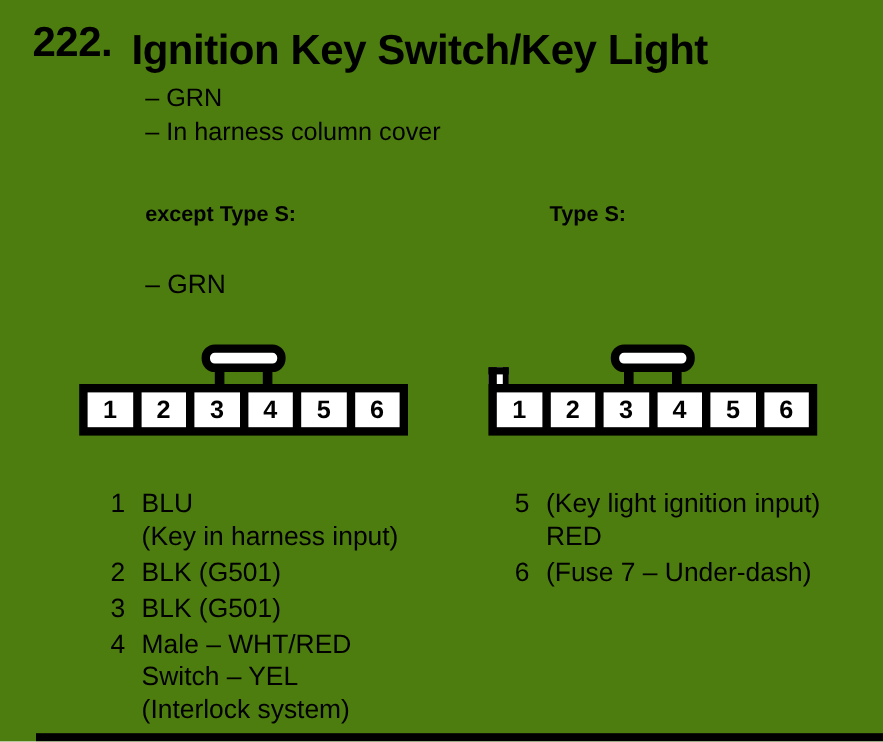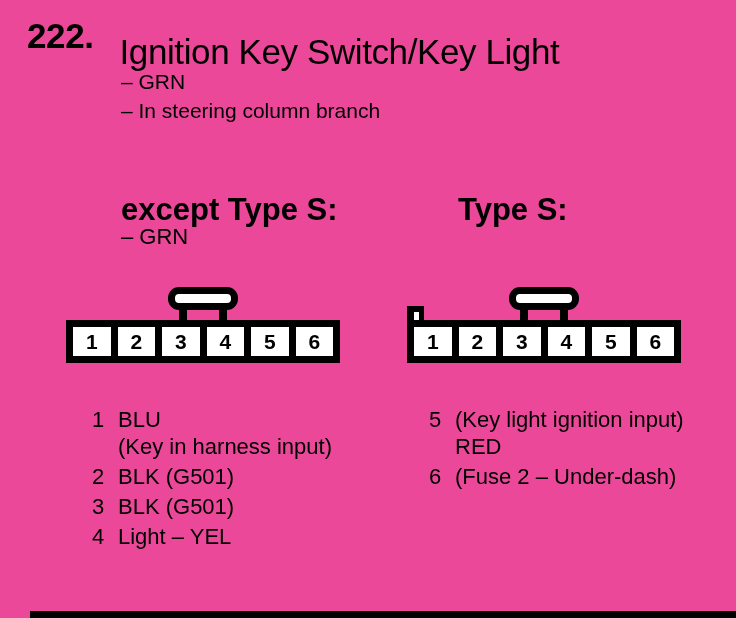--- a/index.html
+++ b/index.html
@@ -1,28 +1,28 @@
 <!DOCTYPE html>
 <html><head>
 <meta charset="utf-8">
 <style>
   html,body { margin:0; padding:0; background:#fff; }
   .page {
-    position:relative; width:736px; height:618px; background:#ec4899;
+    position:relative; width:736px; height:618px; background:#4d7c0f;
     font-family:"Liberation Sans","DejaVu Sans",sans-serif; color:#000;
     overflow:hidden;
   }
   
   .title-row { position:absolute; left:27px; top:16px; display:flex; gap:10px;
     font-weight:bold; font-size:35px; letter-spacing:-0.4px; white-space:nowrap; }
-  .title-row h1 { margin:16px; font-size:inherit; font-weight:normal; letter-spacing:inherit; }
+  .title-row h1 { margin:6px; font-size:inherit; font-weight:bold; letter-spacing:inherit; }
   
   .top-notes { position:absolute; left:121px; top:68px; font-size:21px; line-height:28.5px; white-space:nowrap; }
   
-  .variant-header { position:absolute; top:192px; font-weight:bold; font-size:31px; white-space:nowrap; }
+  .variant-header { position:absolute; top:168px; font-weight:bold; font-size:18px; white-space:nowrap; }
   .vh-left { left:121px; } .vh-right { left:458px; }
   .variant-note { position:absolute; top:224px; font-size:22px; white-space:nowrap; }
   .vn-left { left:121px; } .vn-right { left:458px; }
   
   .connector { position:absolute; top:284px; width:274px; height:80px; }
   .conn-left { left:66px; } .conn-right { left:407px; }
   .conn-body { position:absolute; left:0; top:36px; width:274px; height:43px;
     background:#000; display:flex; padding:7px; gap:7px; box-sizing:border-box; }
   .pin-cell { flex:1; background:#fff; display:flex; align-items:center; justify-content:center;
     font-size:21px; font-weight:bold; }
@@ -46,21 +46,21 @@
 
 <div class="page">
 
   <div class="title-row">
     <span>222.</span>
     <h1>Ignition Key Switch/Key Light</h1>
   </div>
 
   <div class="top-notes">
     <div class="note-line">– GRN</div>
-    <div class="note-line">– In steering column branch</div>
+    <div class="note-line">– In harness column cover</div>
   </div>
 
   <div class="variant-header vh-left">except Type S:</div>
   <div class="variant-header vh-right">Type S:</div>
   <div class="variant-note vn-left">– GRN</div>
 
   <div class="connector conn-left">
     <div class="conn-tab">
       <div class="tab-bar"></div>
       <div class="tab-leg l"></div>
@@ -109,36 +109,38 @@
     </div>
     <div class="pin-item">
       <span class="pin-num">3</span>
       <div class="pin-lines">
         <div>BLK (G501)</div>
       </div>
     </div>
     <div class="pin-item">
       <span class="pin-num">4</span>
       <div class="pin-lines">
-        <div>Light – YEL</div>
+        <div>Male – WHT/RED</div>
+        <div>Switch – YEL</div>
+        <div>(Interlock system)</div>
       </div>
     </div>
   </div>
 
   <div class="pin-col col-right">
     <div class="pin-item">
       <span class="pin-num">5</span>
       <div class="pin-lines">
         <div>(Key light ignition input)</div>
         <div>RED</div>
       </div>
     </div>
     <div class="pin-item">
       <span class="pin-num">6</span>
       <div class="pin-lines">
-        <div>(Fuse 2 – Under-dash)</div>
+        <div>(Fuse 7 – Under-dash)</div>
       </div>
     </div>
   </div>
 
   <div class="bottom-rule"></div>
 
 </div>
 
 </body></html>

